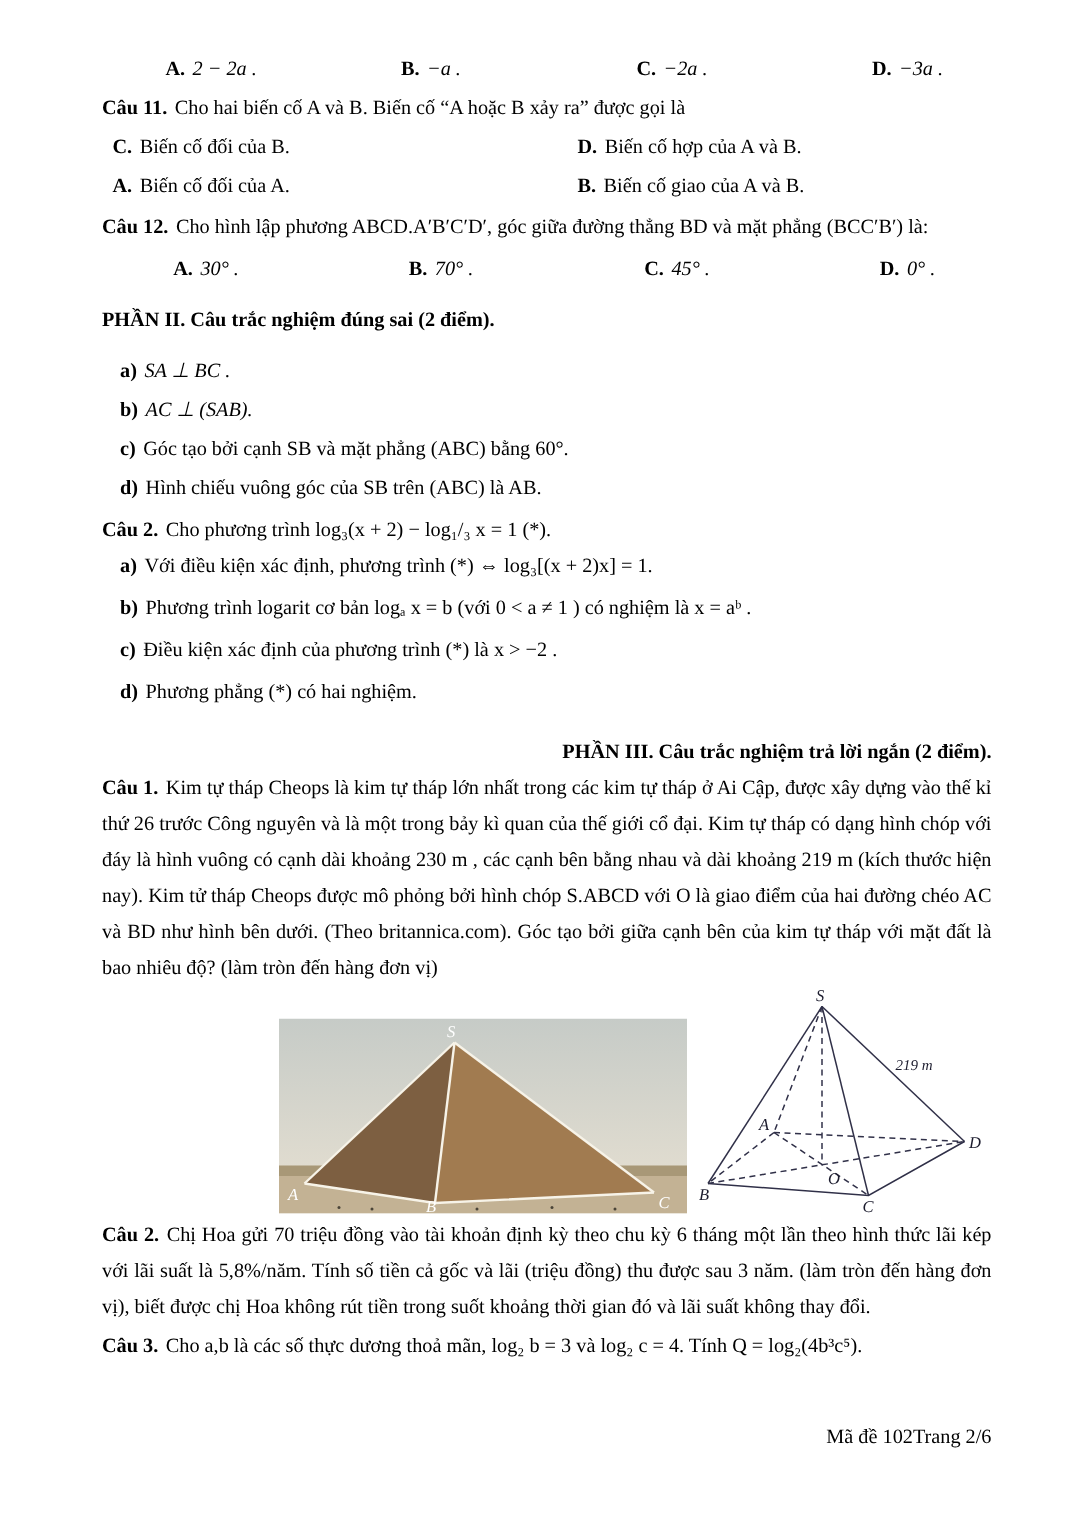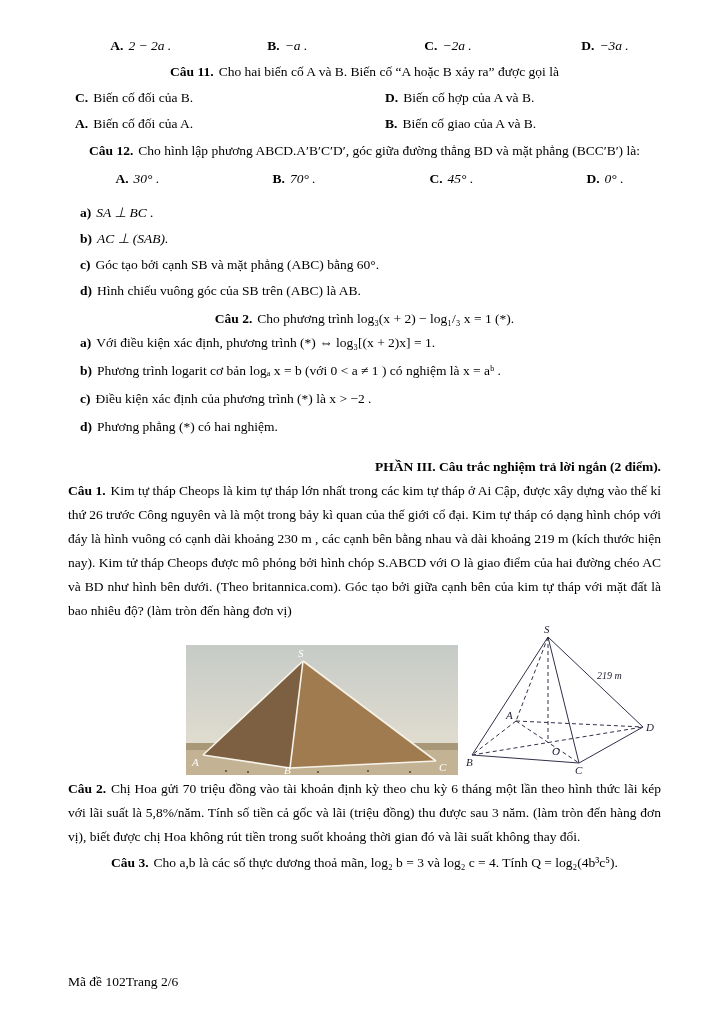--- a/index.html
+++ b/index.html
@@ -23,29 +23,29 @@
   .row2 { display: flex; padding-left: 7px; margin-top: 2px; }
   .row2 .opt { width: 310px; }
   .row2 .opt:last-child { width: auto; }
   .math { font-style: italic; }
   .section { font-weight: 700; margin-top: 10px; }
   .section-iii { margin-top: 16px; text-align: right; }
   .item { padding-left: 12px; margin-top: 2px; }
   .item-gap { margin-top: 10px; }
   .item-gap-lg { margin-top: 0; }
   .item-step { margin-top: 4px; }
-  .q { margin-top: 2px; text-align: center; }
+  .q { margin-top: 2px; }
   .q-mt3 { margin-top: 3px; }
   .q-mt4 { margin-top: 4px; }
   .just { text-align: justify; }
   .figure-row { display: flex; align-items: flex-end; gap: 8px; padding-left: 118px; height: 152px; margin-top: 0; }
   .photo { width: 272px; height: 130px; display: block; }
   .diagram { width: 190px; height: 152px; display: block; }
   .svg-label { font-family: "Liberation Serif", serif; font-size: 11px; font-style: italic; }
-  .footer { position: absolute; left: 68px; right: 64px; top: 970px; display: flex; justify-content: flex-start; }
+  .footer { position: absolute; left: 68px; right: 64px; top: 946px; display: flex; justify-content: flex-end; }
 </style>
 </head>
 <body>
 
 <div class="page">
 
   <div class="row4">
     <span class="opt"><b>A.</b><span class="math">2 − 2a .</span></span>
     <span class="opt"><b>B.</b><span class="math">−a .</span></span>
     <span class="opt"><b>C.</b><span class="math">−2a .</span></span>
@@ -63,20 +63,21 @@
   </div>
 
   <p class="q q-mt3"><b class="qlabel">Câu 12.</b><span>Cho hình lập phương ABCD.A′B′C′D′, góc giữa đường thẳng BD và mặt phẳng (BCC′B′) là:</span></p>
   <div class="row4 q-mt4">
     <span class="opt"><b>A.</b><span class="math">30° .</span></span>
     <span class="opt"><b>B.</b><span class="math">70° .</span></span>
     <span class="opt"><b>C.</b><span class="math">45° .</span></span>
     <span class="opt"><b>D.</b><span class="math">0° .</span></span>
   </div>
 
+  <p class="section">PHẦN II. Câu trắc nghiệm đúng sai (2 điểm).</p>
 
   <p class="item item-gap"><b>a)</b><span class="math">SA ⊥ BC .</span></p>
   <p class="item"><b>b)</b><span class="math">AC ⊥ (SAB).</span></p>
   <p class="item"><b>c)</b><span>Góc tạo bởi cạnh SB và mặt phẳng (ABC) bằng 60°.</span></p>
   <p class="item"><b>d)</b><span>Hình chiếu vuông góc của SB trên (ABC) là AB.</span></p>
 
   <p class="q q-mt4"><b class="qlabel">Câu 2.</b><span>Cho phương trình log₃(x + 2) − log₁/₃ x = 1   (*).</span></p>
   <p class="item item-gap-lg"><b>a)</b><span>Với điều kiện xác định, phương trình (*) ⇔ log₃[(x + 2)x] = 1.</span></p>
   <p class="item item-step"><b>b)</b><span>Phương trình logarit cơ bản logₐ x = b (với 0 &lt; a ≠ 1 ) có nghiệm là x = aᵇ .</span></p>
   <p class="item item-step"><b>c)</b><span>Điều kiện xác định của phương trình (*) là x &gt; −2 .</span></p>

